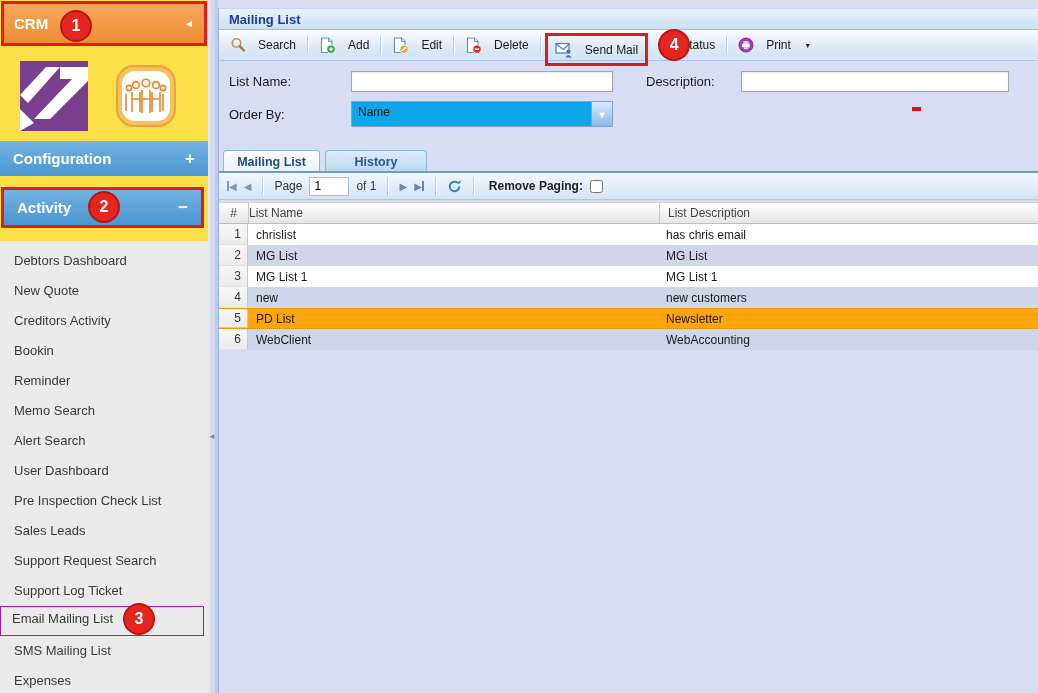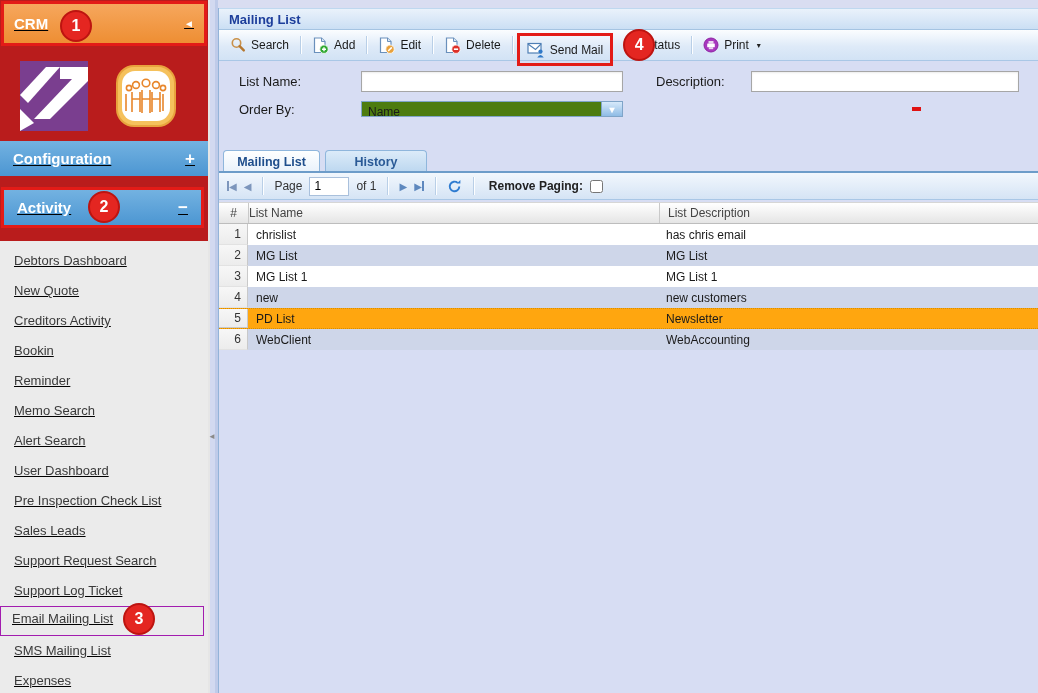--- a/index.html
+++ b/index.html
@@ -1,20 +1,20 @@
 <!DOCTYPE html>
 <html><head>
 <meta charset="utf-8">
 <style>
   * { box-sizing: border-box; margin: 0; padding: 0; }
   body { font-family: "Liberation Sans", sans-serif; }
   .screen { position: relative; width: 1038px; height: 693px; background: #D9DDF1; overflow: hidden; }
 
   
-  .sidebar { position: absolute; left: 0; top: 0; width: 208px; height: 676px; background: #b91c1c; text-decoration: underline; }
+  .sidebar { position: absolute; left: 0; top: 0; width: 208px; height: 676px; background: #fde047; }
   .crm-header { position: relative; margin: 1px 1px 0 1px; height: 45px;
     background: linear-gradient(#F6A75D, #EE8E33); border: 3px solid #E31B17;
     display: flex; align-items: center; padding: 0 10px; color: #fff; font-size: 15px; font-weight: 600; }
   .crm-collapse { margin-left: auto; font-size: 10px; color: #fff; }
   .logos { display: flex; align-items: center; gap: 26px; padding: 6px 0 0 20px; height: 94px; }
   .section { height: 35px; background: linear-gradient(#73B2E1, #4C96D2); color: #fff;
     font-weight: 700; font-size: 15px; display: flex; align-items: center; padding: 0 13px; }
   .section .toggle { margin-left: auto; font-size: 17px; font-weight: 700; }
   .section.config { margin-top: 1px; }
   .section.activity { position: relative; margin: 11px 4px 13px 1px; height: 41px; border: 3px solid #E31B17; }
@@ -32,33 +32,33 @@
 
   
   .main { position: absolute; left: 218px; top: 8px; width: 820px; height: 693px;
     background: #D7DDF3; border-left: 1px solid #93B3D8; }
   .titlebar { height: 22px; background: linear-gradient(#EAF2FB, #CBDFF4);
     border-top: 1px solid #BFD8EF; border-bottom: 1px solid #A5C4E2;
     display: flex; align-items: center; padding: 0 10px; color: #1D3E9B; font-weight: 700; font-size: 13px; }
   .toolbar { height: 31px; background: linear-gradient(#FBFDFF, #DEEAF8 55%, #D2E3F5);
     border-bottom: 1px solid #A9C7E6; display: flex; align-items: center; padding: 0 4px;
     font-size: 12px; color: #1a1a1a; overflow: visible; }
-  .tbtn { display: inline-flex; align-items: center; gap: 5px; padding: 3px 7px; cursor: pointer; white-space: nowrap; }
+  .tbtn { display: inline-flex; align-items: center; gap: 12px; padding: 3px 7px; cursor: pointer; white-space: nowrap; }
   .tbtn.hl { border: 3px solid #E31B17; padding: 2px 7px; height: 33px; margin-top: 3px; align-self: flex-start; z-index: 5; align-items: center; }
   .tsep { width: 1px; height: 18px; background: #B9CFE7; box-shadow: 1px 0 0 #FDFEFF; margin: 0 4px; }
   .caret { font-size: 8px; color: #222; margin-left: 3px; }
 
-  .form { position: relative; height: 87px; padding: 10px 10px 0 20px; font-size: 13px; color: #1a1a1a; }
+  .form { position: relative; height: 87px; padding: 10px 10px 0 10px; font-size: 13px; color: #1a1a1a; }
   .frow { display: flex; align-items: center; margin-bottom: 9px; }
   .flabel { width: 122px; }
   .flabel2 { width: 95px; margin-left: 33px; }
   .tinput { width: 262px; height: 21px; border: 1px solid #A6A6A6; background: #fff; padding: 2px 6px; font-size: 12px;
     font-family: "Liberation Sans", sans-serif; box-shadow: inset 0 1px 2px rgba(0,0,0,0.08); }
   .tinput.desc { width: 268px; }
-  .select { width: 262px; height: 16px; border: 1px solid #7FA4C8; background: #4d7c0f; display: flex; cursor: pointer; }
+  .select { width: 262px; height: 26px; border: 1px solid #7FA4C8; background: #0ea5e9; display: flex; cursor: pointer; }
   .select .val { flex: 1; padding: 3px 6px; font-size: 12px; }
   .select .btn { width: 21px; background: linear-gradient(#D7E9FA, #8FBCE5); border-left: 1px solid #7FA4C8;
     display: flex; align-items: center; justify-content: center; color: #fff; font-size: 10px; font-weight: 700; }
   .red-dash { position: absolute; left: 693px; top: 46px; width: 9px; height: 4px; background: #E01212; }
 
   .tabs { display: flex; height: 25px; padding: 2px 0 0 4px; border-bottom: 2px solid #6D9CC9; }
   .tab { border: 1px solid #8FB6DC; border-bottom: none; border-radius: 4px 4px 0 0; text-align: center;
     font-weight: 700; font-size: 12.5px; padding-top: 4px; cursor: pointer; }
   .tab.active { width: 97px; background: linear-gradient(#FEFFFF, #EAF2FB); color: #1F4E8C; }
   .tab.inactive { width: 102px; background: linear-gradient(#DCEBF9, #BED8F0); color: #2A5A96; margin-left: 5px; }

